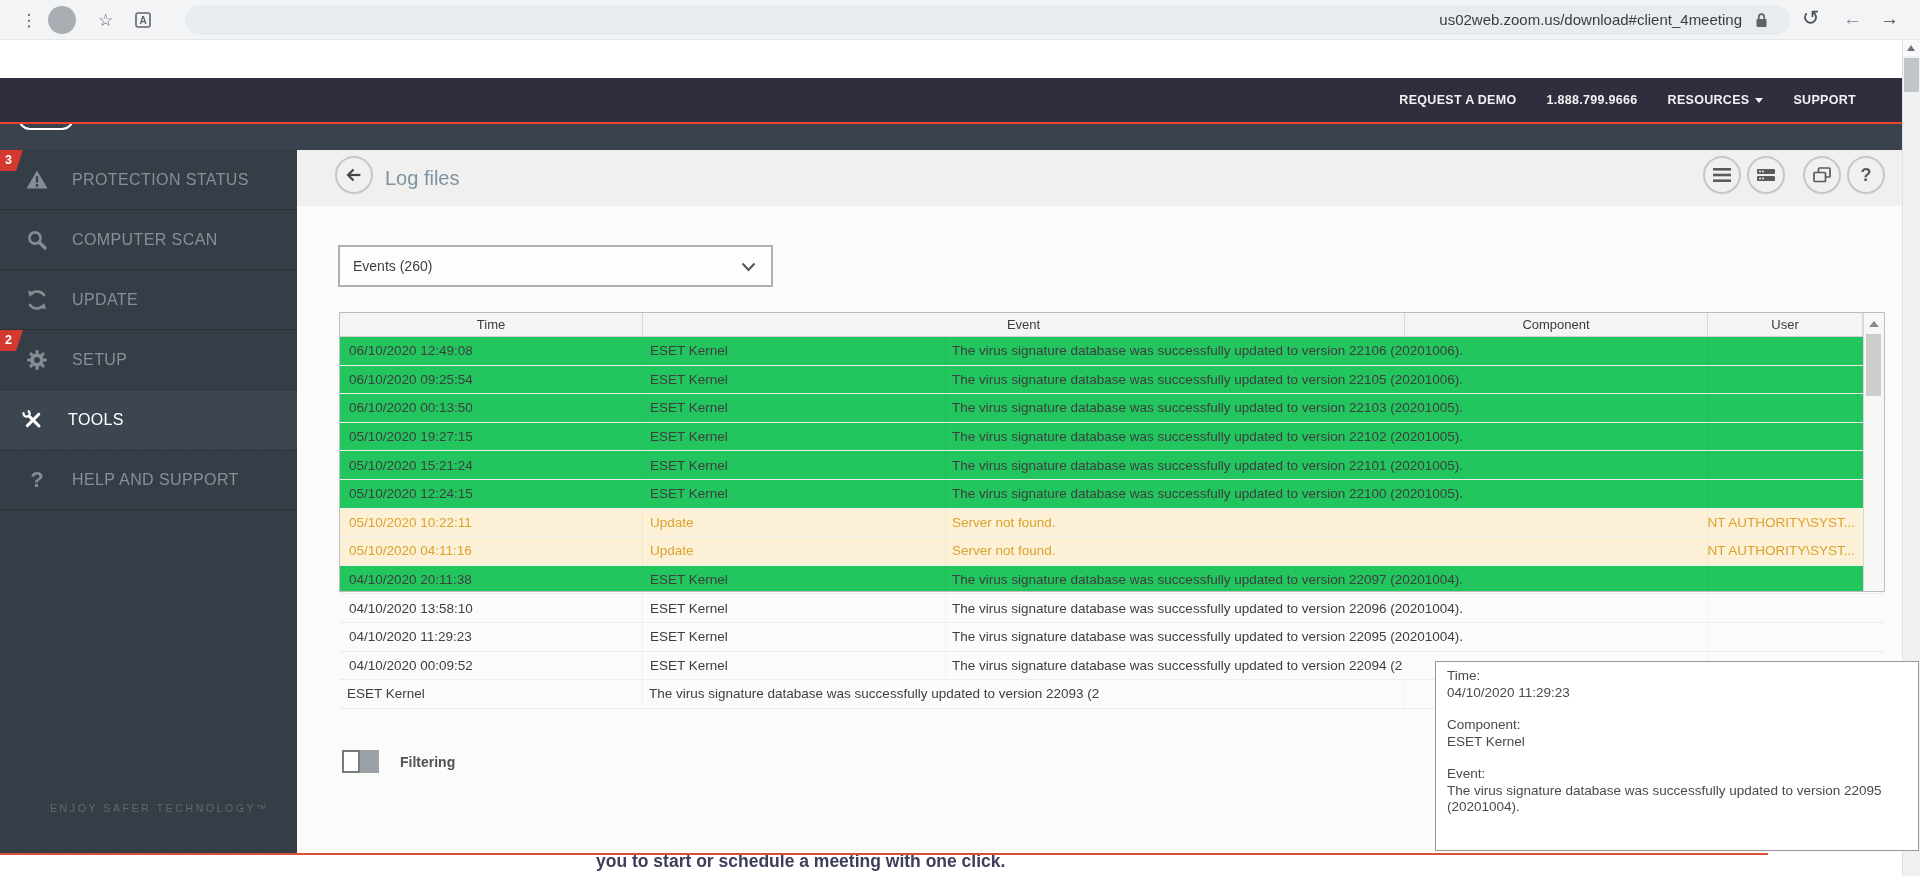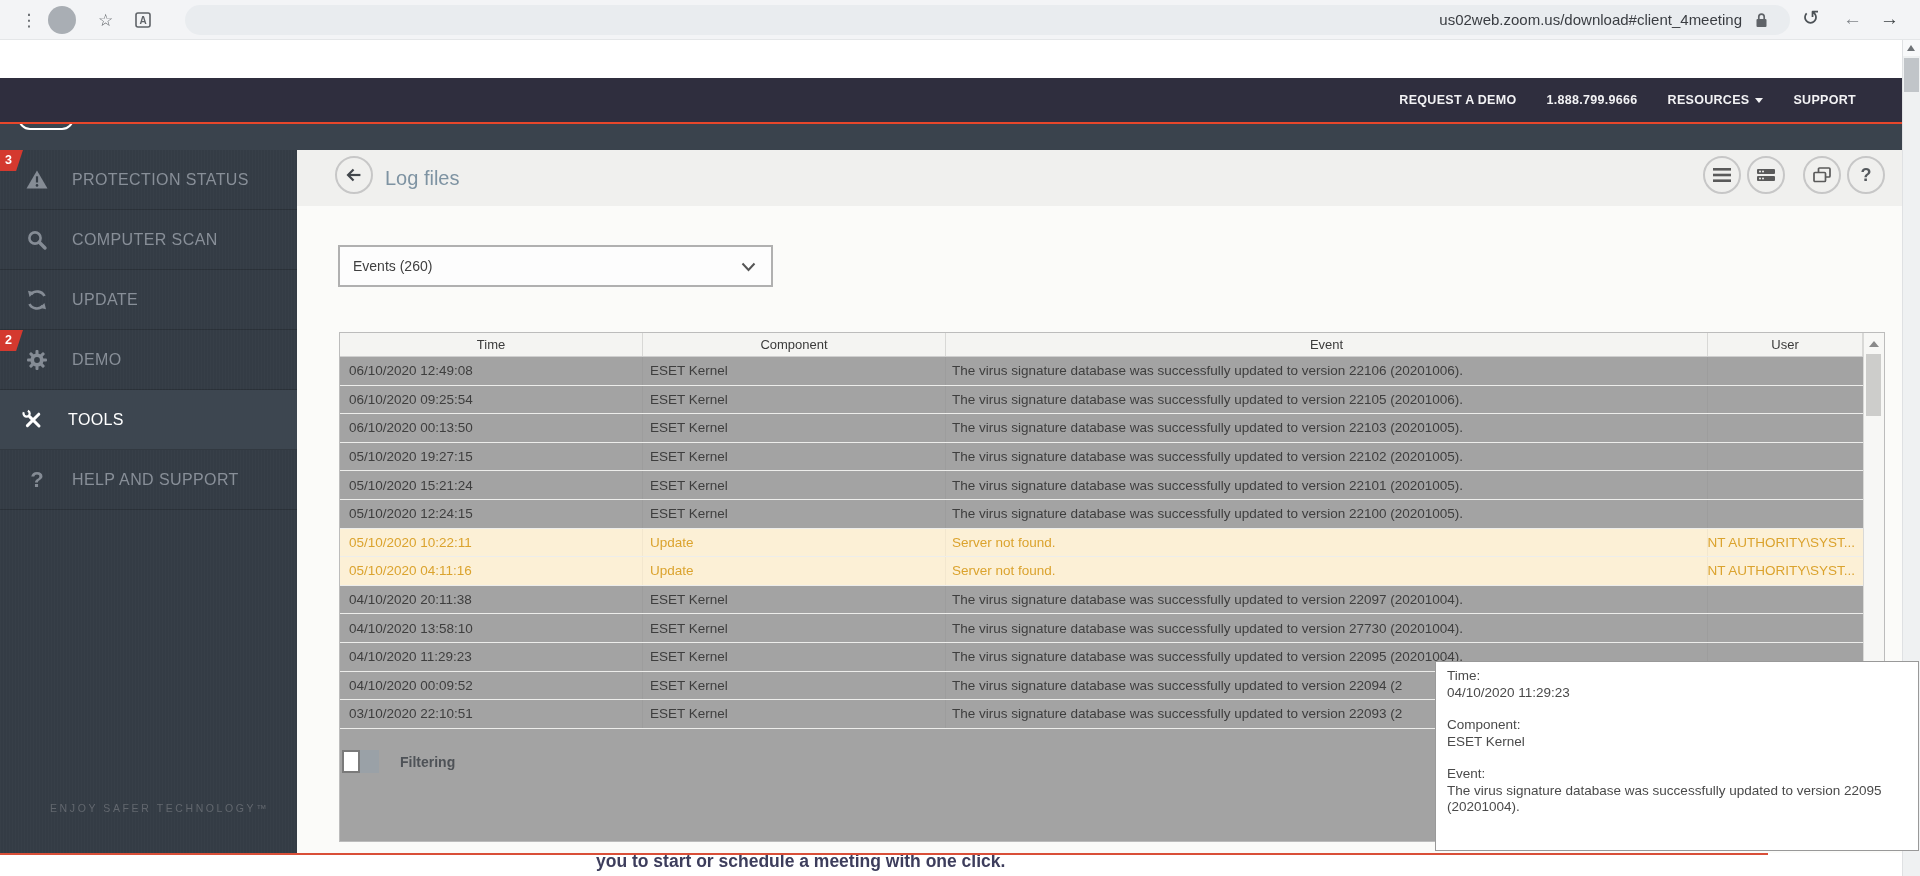--- a/index.html
+++ b/index.html
@@ -69,22 +69,22 @@
   .tb-2 { left:1506px; top:6px; } .tb-3 { left:1550px; top:6px; }
   .qmark { font-size:18px; font-weight:bold; color:#55595d; }
 
   
   .dropdown { position:absolute; left:41px; top:95px; width:435px; height:42px; background:#fdfdfd;
     border:2px solid #b0b0b0; cursor:pointer; }
   .dropdown .val { position:absolute; left:13px; top:0; line-height:38px; font-size:14px; color:#3f3f3f; }
   .dropdown svg { position:absolute; right:15px; top:15px; }
 
   
-  .log-table { position:absolute; left:42px; top:162px; width:1546px; height:510px;
-    border:1px solid #bcbcbc; background:#a3a3a3;margin-top:20px; }
+  .log-table { position:absolute; left:42px; top:162px; width:1546px; height:280px;
+    border:1px solid #bcbcbc; background:#22c55e; }
   .t-head { display:flex; height:24px; background:#f4f4f2; border-bottom:1px solid #cfcfcf; }
   .t-hcell { font-size:13px; color:#3b3b3b; text-align:center; line-height:23px;
     border-right:1px solid #d8d8d6; cursor:pointer; }
   .t-body { position:relative; height:372px; }
   .t-row { display:flex; height:28.6px; border-bottom:1px solid #ededeb; font-size:13.5px;
     color:#3e3e3e; align-items:center; cursor:default; }
   .t-row.hl { background:#fcf0d6; color:#dba32e; }
   .t-cell { height:100%; display:flex; align-items:center; white-space:nowrap; overflow:hidden;
     border-right:1px solid rgba(0,0,0,.035); }
   .c-time { width:303px; padding-left:9px; }
@@ -223,21 +223,21 @@
               <g>
                 <rect x="10.5" y="2" width="3" height="20" rx="1"></rect>
                 <rect x="10.5" y="2" width="3" height="20" rx="1" transform="rotate(45 12 12)"></rect>
                 <rect x="10.5" y="2" width="3" height="20" rx="1" transform="rotate(90 12 12)"></rect>
                 <rect x="10.5" y="2" width="3" height="20" rx="1" transform="rotate(135 12 12)"></rect>
                 <circle cx="12" cy="12" r="6.6"></circle>
                 <circle cx="12" cy="12" r="2.9" fill="#343c45"></circle>
               </g>
             </svg>
           </span>
-          <span class="lbl">DEMO</span>
+          <span class="lbl">SETUP</span>
         </div>
         <div class="side-item active">
           <span class="side-icon">
             <svg width="24" height="24" viewBox="0 0 24 24" stroke="currentColor" fill="none">
               <g stroke-width="3" stroke-linecap="round">
                 <line x1="6.4" y1="17.6" x2="17.8" y2="6.2"></line>
                 <line x1="8.6" y1="8.6" x2="18" y2="18"></line>
               </g>
               <circle cx="5.6" cy="5.6" r="3.1" stroke-width="2.2" stroke-dasharray="11 4.5"></circle>
             </svg>
@@ -303,22 +303,22 @@
     <div class="dropdown">
       <span class="val">Events (260)</span>
       <svg width="15" height="10" viewBox="0 0 15 10">
           <polyline points="1.5,1.5 7.5,8 13.5,1.5" fill="none" stroke="#555" stroke-width="2"></polyline>
         </svg>
     </div>
 
     <div class="log-table">
       <div class="t-head" id="table-header">
           <div class="t-hcell" style="width: 303px;">Time</div>
+          <div class="t-hcell" style="width: 762px;">Event</div>
           <div class="t-hcell" style="width: 303px;">Component</div>
-          <div class="t-hcell" style="width: 762px;">Event</div>
           <div class="t-hcell" style="width: 155px;">User</div>
         </div>
       <div class="t-body" id="table-body">
           <div class="t-row">
             <div class="t-cell c-time">06/10/2020 12:49:08</div>
             <div class="t-cell c-comp">ESET Kernel</div>
             <div class="t-cell c-event">The virus signature database was successfully updated to version 22106 (20201006).</div>
             <div class="t-cell c-user"></div>
           </div>
           <div class="t-row">
@@ -365,37 +365,36 @@
           </div>
           <div class="t-row">
             <div class="t-cell c-time">04/10/2020 20:11:38</div>
             <div class="t-cell c-comp">ESET Kernel</div>
             <div class="t-cell c-event">The virus signature database was successfully updated to version 22097 (20201004).</div>
             <div class="t-cell c-user"></div>
           </div>
           <div class="t-row">
             <div class="t-cell c-time">04/10/2020 13:58:10</div>
             <div class="t-cell c-comp">ESET Kernel</div>
-            <div class="t-cell c-event">The virus signature database was successfully updated to version 27730 (20201004).</div>
+            <div class="t-cell c-event">The virus signature database was successfully updated to version 22096 (20201004).</div>
             <div class="t-cell c-user"></div>
           </div>
           <div class="t-row">
             <div class="t-cell c-time">04/10/2020 11:29:23</div>
             <div class="t-cell c-comp">ESET Kernel</div>
             <div class="t-cell c-event">The virus signature database was successfully updated to version 22095 (20201004).</div>
             <div class="t-cell c-user"></div>
           </div>
           <div class="t-row">
             <div class="t-cell c-time">04/10/2020 00:09:52</div>
             <div class="t-cell c-comp">ESET Kernel</div>
             <div class="t-cell c-event">The virus signature database was successfully updated to version 22094 (2</div>
             <div class="t-cell c-user"></div>
           </div>
           <div class="t-row">
-            <div class="t-cell c-time">03/10/2020 22:10:51</div>
             <div class="t-cell c-comp">ESET Kernel</div>
             <div class="t-cell c-event">The virus signature database was successfully updated to version 22093 (2</div>
             <div class="t-cell c-user"></div>
           </div>
         </div>
       <div class="t-scroll">
         <div class="up"></div>
         <div class="thumb"></div>
       </div>
     </div>

